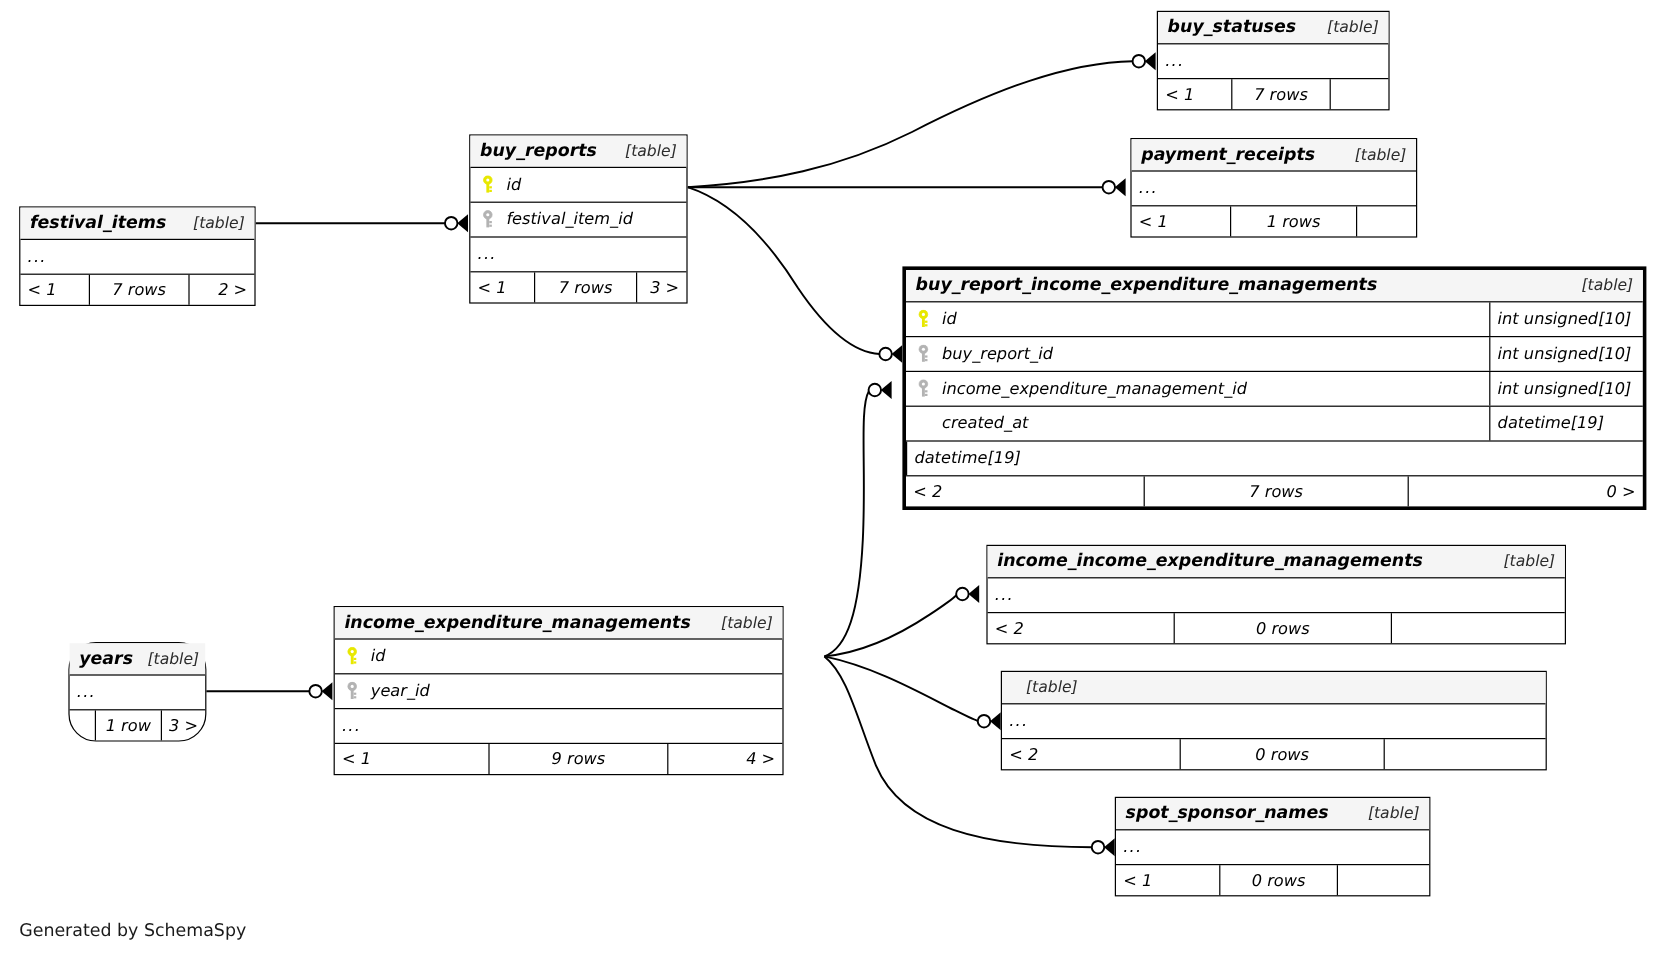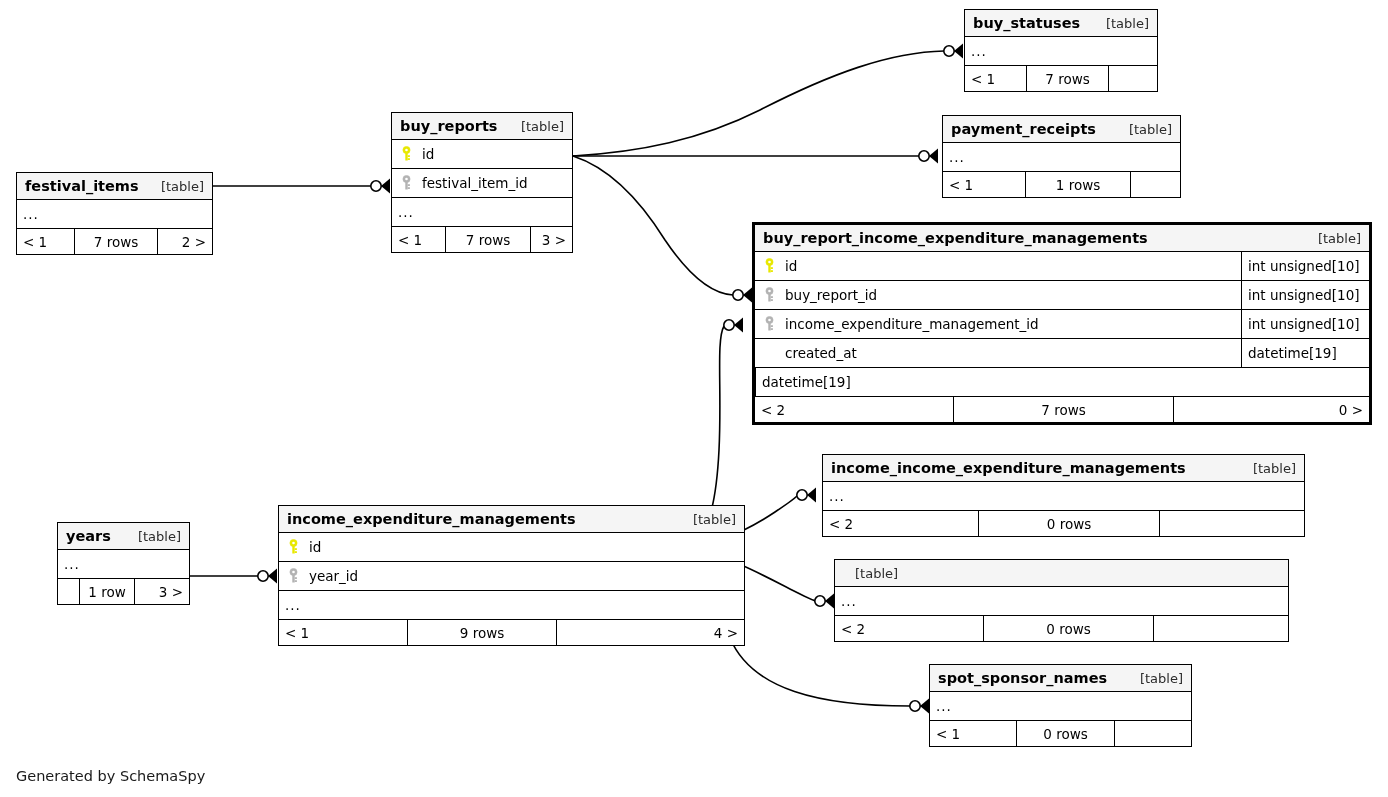--- a/index.html
+++ b/index.html
@@ -21,20 +21,21 @@
     width: 1388px;
     height: 797px;
     pointer-events: none;
   }
   .table {
     position: absolute;
     box-sizing: border-box;
     background: #ffffff;
     border: 1px solid #000000;
     border-collapse: collapse;
+    font-style: italic;
   }
   .table.focus {
     border: 3px solid #000000;
   }
   .thead {
     box-sizing: border-box;
     background: #f5f5f5;
     border-bottom: 1px solid #000000;
     display: flex;
     align-items: center;
@@ -348,21 +349,21 @@
           <span class="tname">income_income_expenditure_managements</span>
           <span class="ttag">[table]</span>
         </div>
         <div class="ellipsis-row">...</div>
         <div class="footer">
           <div class="fcell left divr" style="width: 156px;">&lt; 2</div>
           <div class="fcell mid" style="border-left: none; width: 181px;">0 rows</div>
           <div class="fcell right" style="flex: 1 1 auto;"></div>
         </div>
       </div>
-      <div class="table" style="left: 278px; top: 505px; width: 467px;">
+      <div class="table" style="left: 278px; top: 505px; width: 375px;">
         <div class="thead">
           <span class="tname">income_expenditure_managements</span>
           <span class="ttag">[table]</span>
         </div>
         <div class="row">
           <div class="colname">
             <span class="keyicon">
               <svg width="13" height="16" viewBox="0 0 13 16" aria-hidden="true">
                 <circle cx="6.5" cy="4" r="3.6" fill="#e8e800" stroke="#e8e800" stroke-width="0.6"></circle>
                 <circle cx="6.5" cy="4" r="1.3" fill="#ffffff"></circle>
@@ -399,21 +400,21 @@
         <div class="thead">
           <span class="ttag">[table]</span>
         </div>
         <div class="ellipsis-row">...</div>
         <div class="footer">
           <div class="fcell left divr" style="width: 149px;">&lt; 2</div>
           <div class="fcell mid" style="border-left: none; width: 170px;">0 rows</div>
           <div class="fcell right" style="flex: 1 1 auto;"></div>
         </div>
       </div>
-      <div class="table" style="left: 57px; top: 522px; width: 133px;">
+      <div class="table" style="left: 57px; top: 535px; width: 115px; border-radius: 23px;">
         <div class="thead">
           <span class="tname">years</span>
           <span class="ttag">[table]</span>
         </div>
         <div class="ellipsis-row">...</div>
         <div class="footer">
           <div class="fcell left divr" style="width: 22px;"></div>
           <div class="fcell mid" style="border-left: none; width: 55px;">1 row</div>
           <div class="fcell right" style="flex: 1 1 auto;">3 &gt;</div>
         </div>

